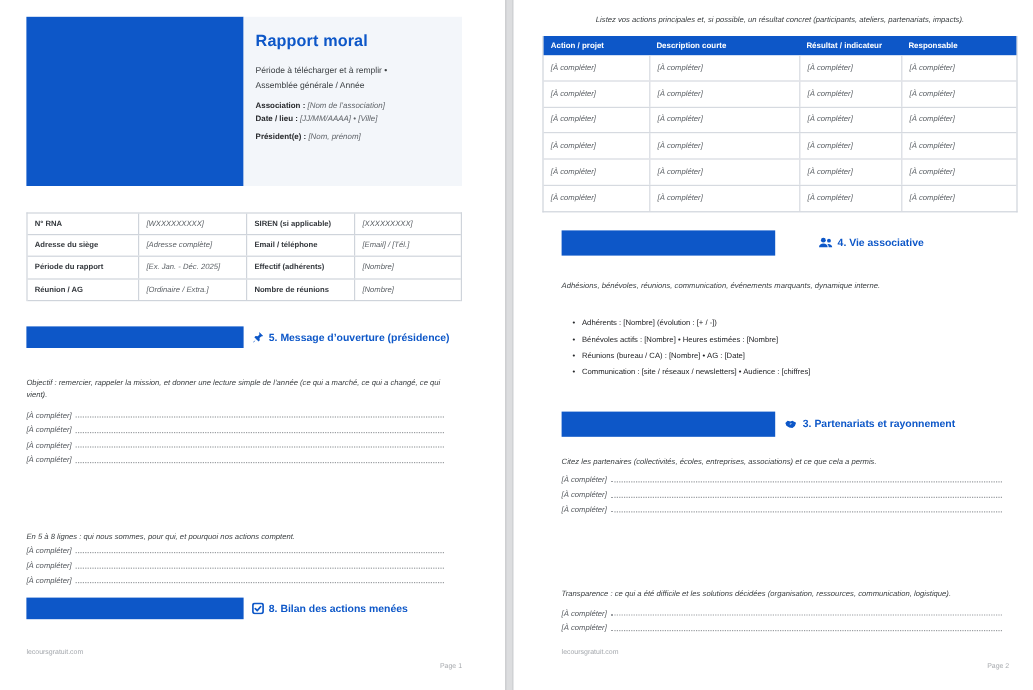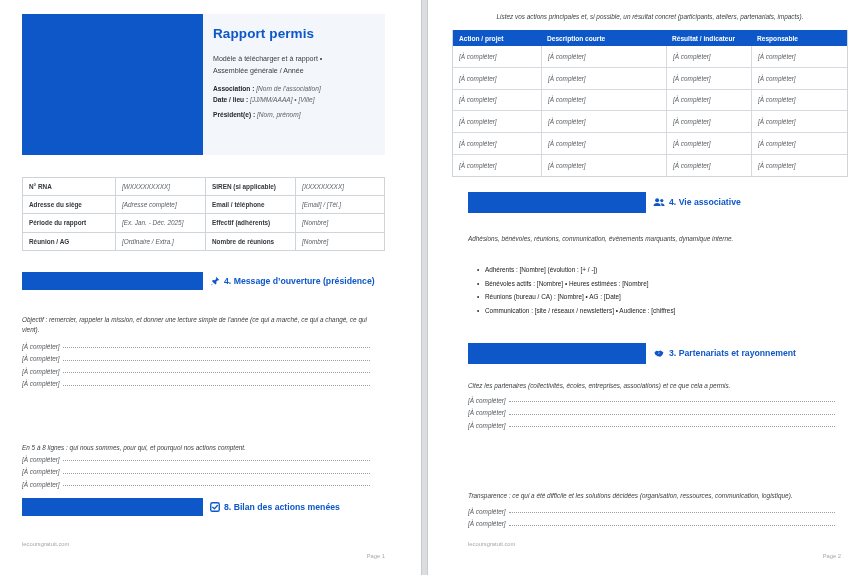--- a/index.html
+++ b/index.html
@@ -67,24 +67,24 @@
 <body>
 
 <div class="viewport">
 
   <div class="page" id="page-1">
 
     <div class="cover">
       <div class="cover-img"></div>
       <div class="cover-panel">
         <div class="cover-title">
-          <div>Rapport permis</div>
+          <div>Rapport moral</div>
         </div>
         <div class="cover-sub">
-          <div>Modèle à télécharger et à rapport  •</div>
+          <div>Période à télécharger et à remplir  •</div>
           <div>Assemblée générale / Année</div>
         </div>
         <div class="meta">
           <div class="meta-line"><span class="lbl">Association :</span> <span class="val">[Nom de l’association]</span></div>
           <div class="meta-line"><span class="lbl">Date / lieu :</span> <span class="val">[JJ/MM/AAAA]  •  [Ville]</span></div>
           <div class="meta-line gap-top"><span class="lbl">Président(e) :</span> <span class="val">[Nom, prénom]</span></div>
         </div>
       </div>
     </div>
 
@@ -113,21 +113,21 @@
         <div class="cell clbl">Nombre de réunions</div>
         <div class="cell cval">[Nombre]</div>
       </div>
     </div>
 
     <div class="sec" style="left:22px;top:272px;">
       <div class="bar" style="width:181px;height:18px;"></div>
       <div class="head oneline">
         <span class="icon"><svg width="10" height="10" viewBox="0 0 16 16" fill="#0d57c8">
               <path d="M9.7 1.1 14.9 6.3l-2.7.7-2.2 2.2.4 2.8-1.7 1.7-2.9-2.9-3.5 4.4-.7-.7 4.4-3.5-2.9-2.9 1.7-1.7 2.8.4 2.2-2.2z"></path>
-            </svg></span><span>4. Message d’ouverture (présidence)</span>
+            </svg></span><span>5. Message d’ouverture (présidence)</span>
       </div>
     </div>
     <div class="hint" style="left:22px;top:315px;width:360px;">Objectif : remercier, rappeler la mission, et donner une lecture simple de l’année (ce qui a marché, ce qui a changé, ce qui vient).</div>
     <div class="fills" style="left:22px;top:338px;width:348px;">
       <div class="fill">
           <span class="flbl">[À compléter]</span>
           <span class="dots"></span>
         </div>
       <div class="fill">
           <span class="flbl">[À compléter]</span>
@@ -217,21 +217,21 @@
           <div class="acell">[À compléter]</div>
       </div>
       <div class="arow">
         <div class="acell">[À compléter]</div>
           <div class="acell">[À compléter]</div>
           <div class="acell">[À compléter]</div>
           <div class="acell">[À compléter]</div>
       </div>
     </div>
 
-    <div class="sec" style="left:40px;top:192px;">
+    <div class="sec" style="left:40px;top:192px;gap:29px;">
       <div class="bar" style="width:178px;height:21px;"></div>
       <div class="head nowrap21">
         <span class="icon"><svg width="12" height="10" viewBox="0 0 18 14" fill="#0d57c8">
               <circle cx="6.2" cy="4.2" r="3"></circle>
               <path d="M.8 13c0-3 2.4-4.6 5.4-4.6s5.4 1.6 5.4 4.6z"></path>
               <circle cx="13.2" cy="4.8" r="2.4"></circle>
               <path d="M12.2 8.9c2.9 0 5.1 1.6 5.1 4.1h-4.5c0-1.6-.5-3-1.7-4z"></path>
             </svg></span><span>4. Vie associative</span>
       </div>
     </div>

